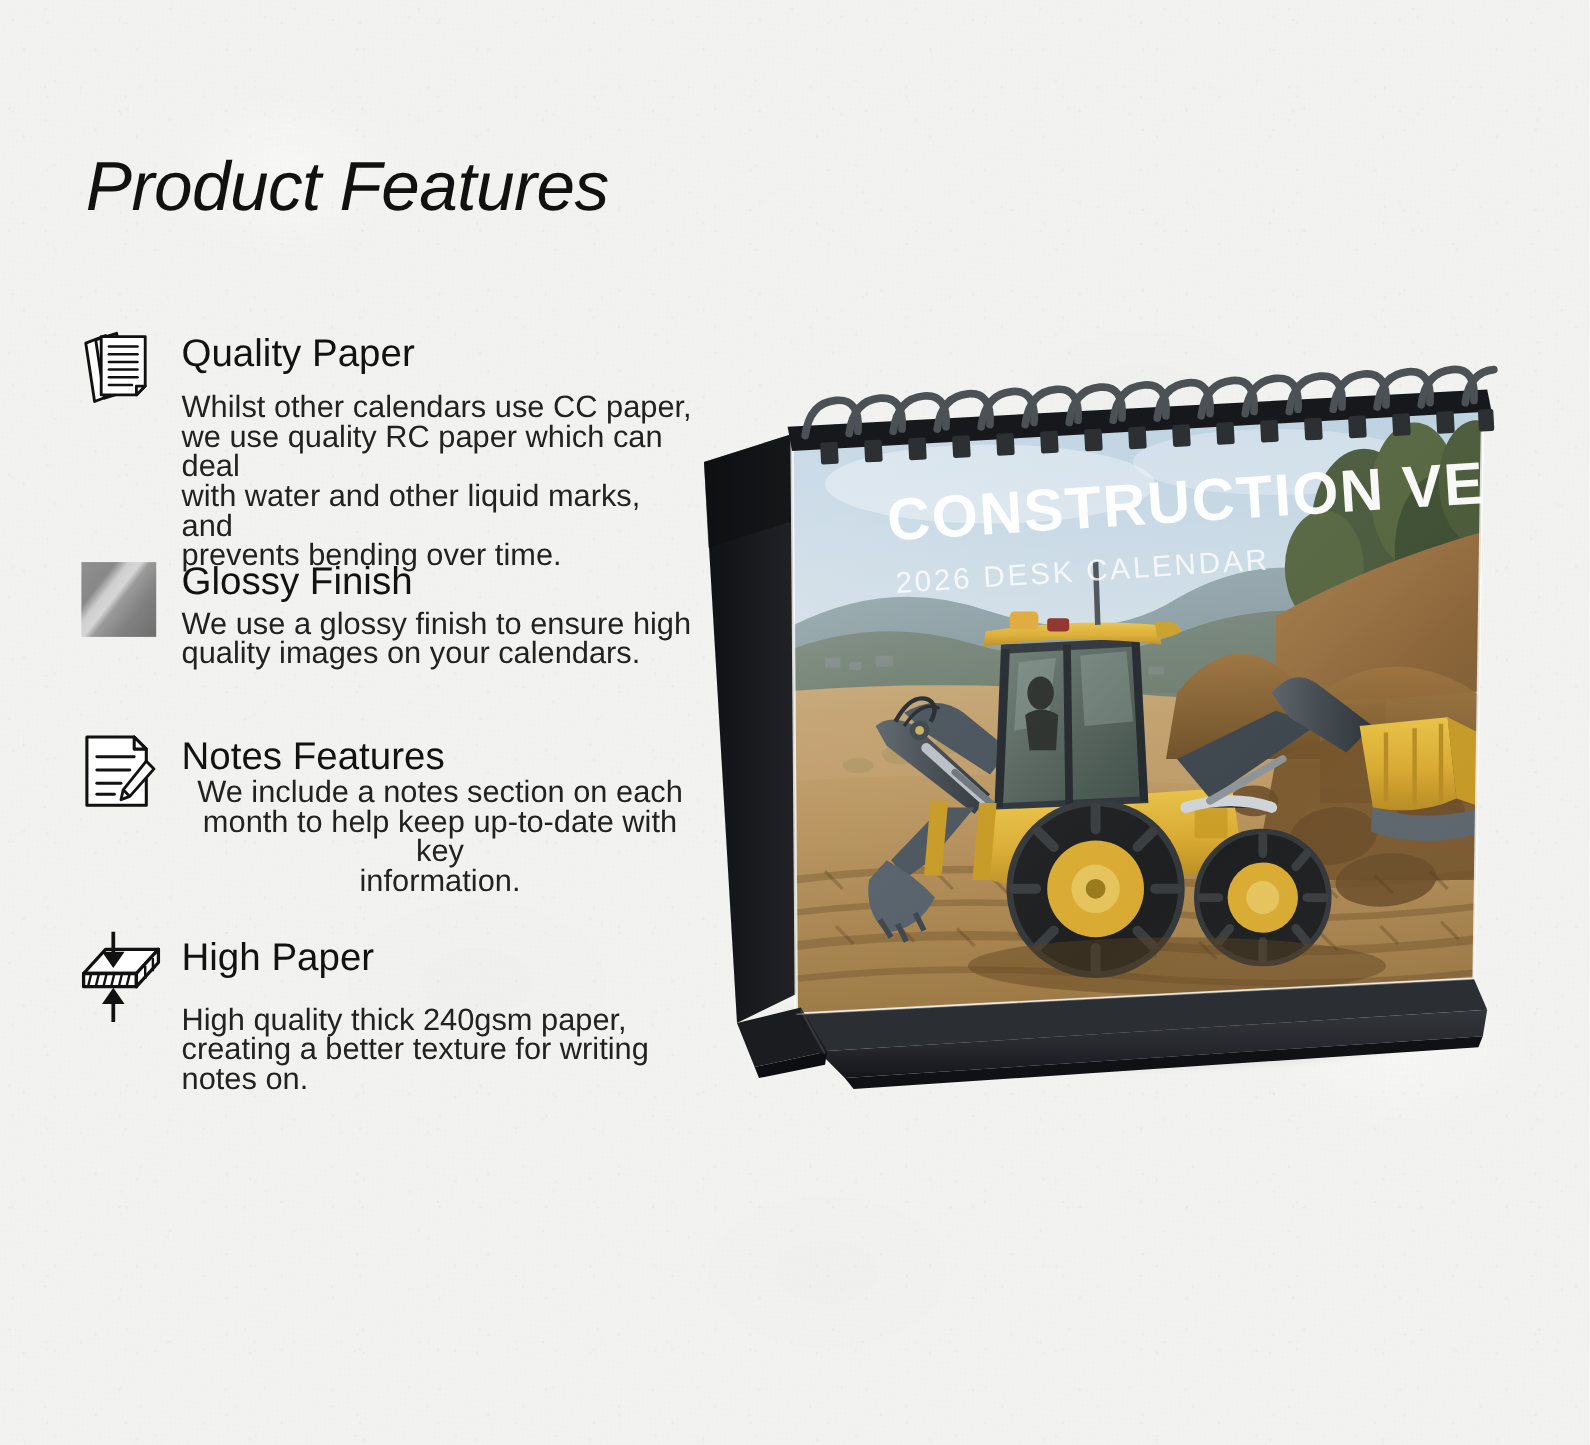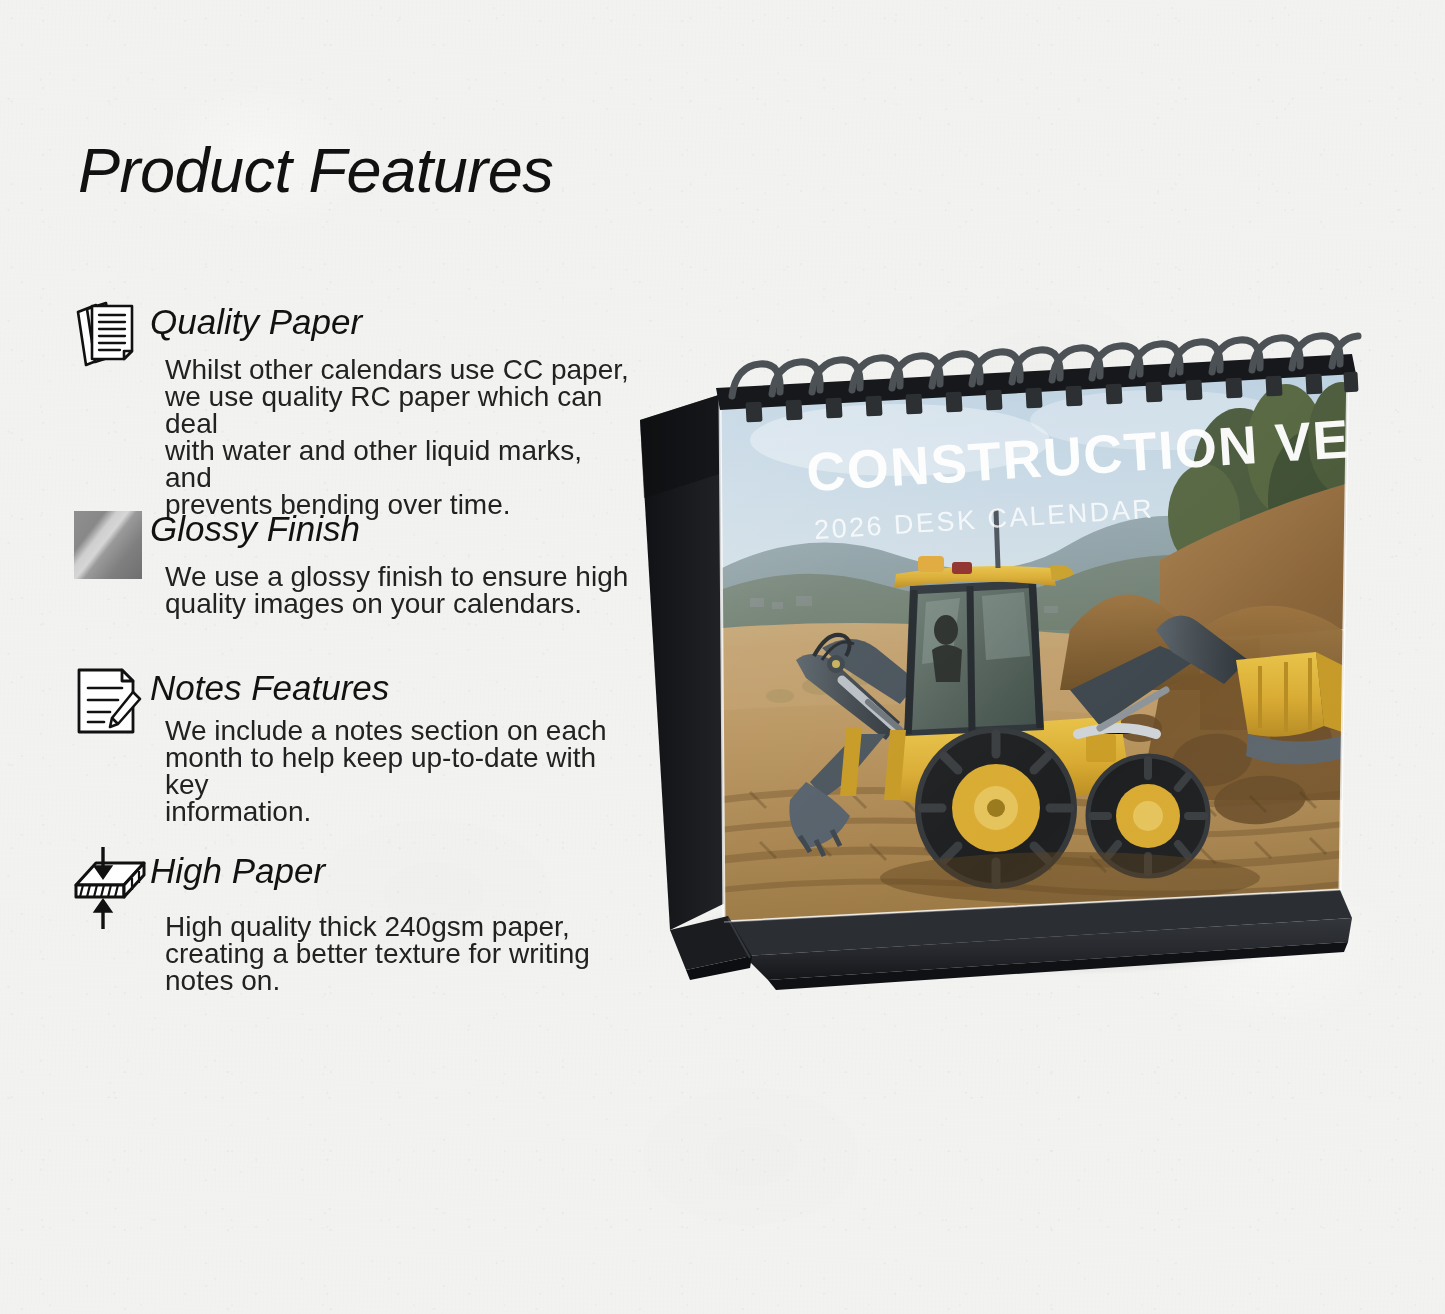--- a/index.html
+++ b/index.html
@@ -90,24 +90,23 @@
   .feature .icon-box {
     position: absolute;
     left: 0;
     top: 0;
     width: 80px;
     height: 80px;
   }
   .feature .icon-box svg { display: block; }
   .feature .f-head {
     position: absolute;
-    left: 80px;
+    left: 95px;
     top: 0;
     font-size: 35px;
-    font-style: italic;
     font-weight: 400;
     color: #121212;
     white-space: nowrap;
   }
   .feature .f-body {
     position: absolute;
     left: 95px;
     font-size: 28px;
     line-height: 27px;
     color: #222222;
@@ -116,25 +115,25 @@
     white-space: pre-line;
   }
 
   
   #feature-quality  { top: 296px; }
   #feature-quality  .f-head { top: 6px; }
   #feature-quality  .f-body { top: 60px; }
 
   #feature-glossy   { top: 505px; }
   #feature-glossy   .f-head { top: 4px; text-align: center; }
-  #feature-glossy   .f-body { top: 58px; }
+  #feature-glossy   .f-body { top: 48px; }
 
   #feature-notes    { top: 662px; }
   #feature-notes    .f-head { top: 6px; }
-  #feature-notes    .f-body { top: 55px; }
+  #feature-notes    .f-body { top: 44px; text-align: center; }
 
   #feature-thick    { top: 845px; }
   #feature-thick    .f-head { top: 6px; }
   #feature-thick    .f-body { top: 68px; }
 
   
   .gloss-swatch {
     position: absolute;
     left: 4px;
     top: 6px;

